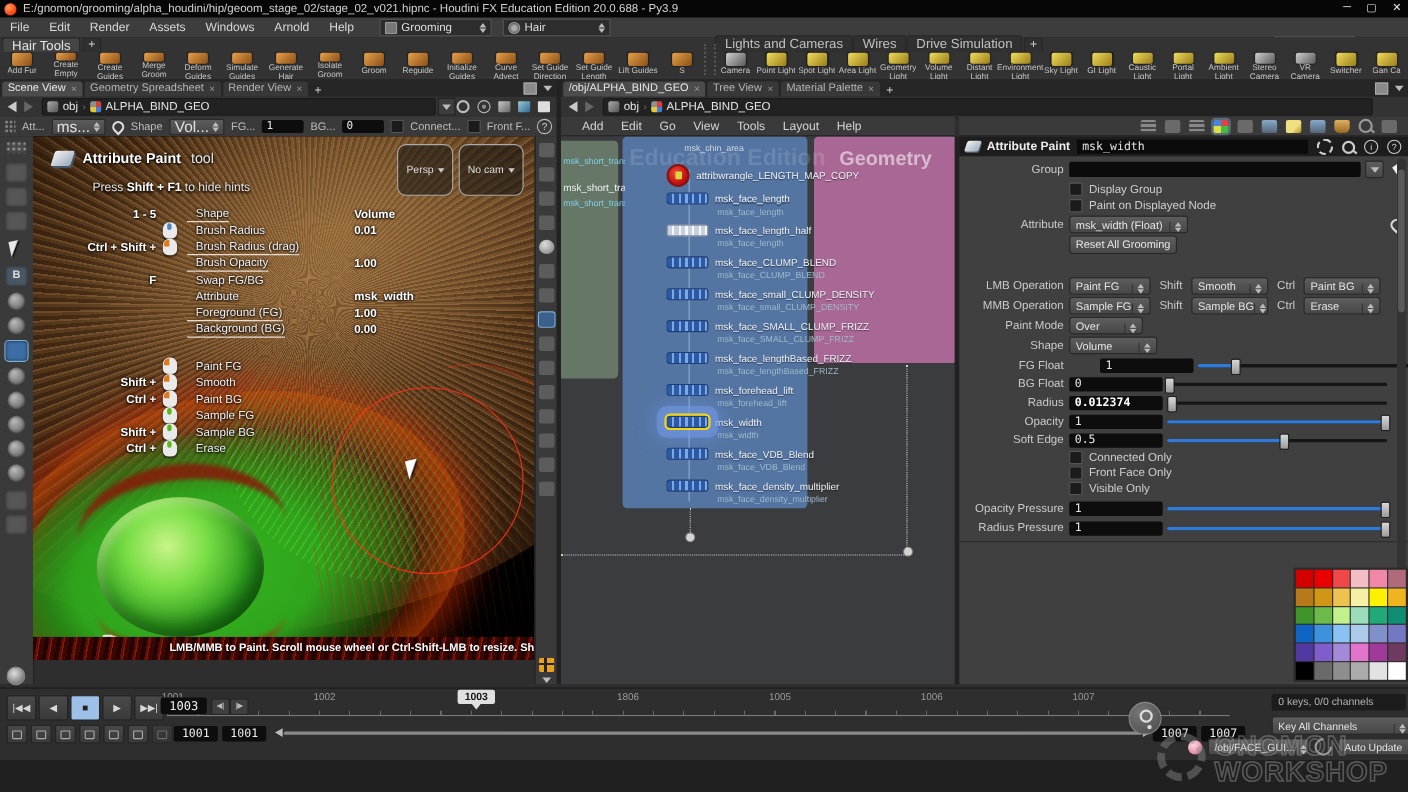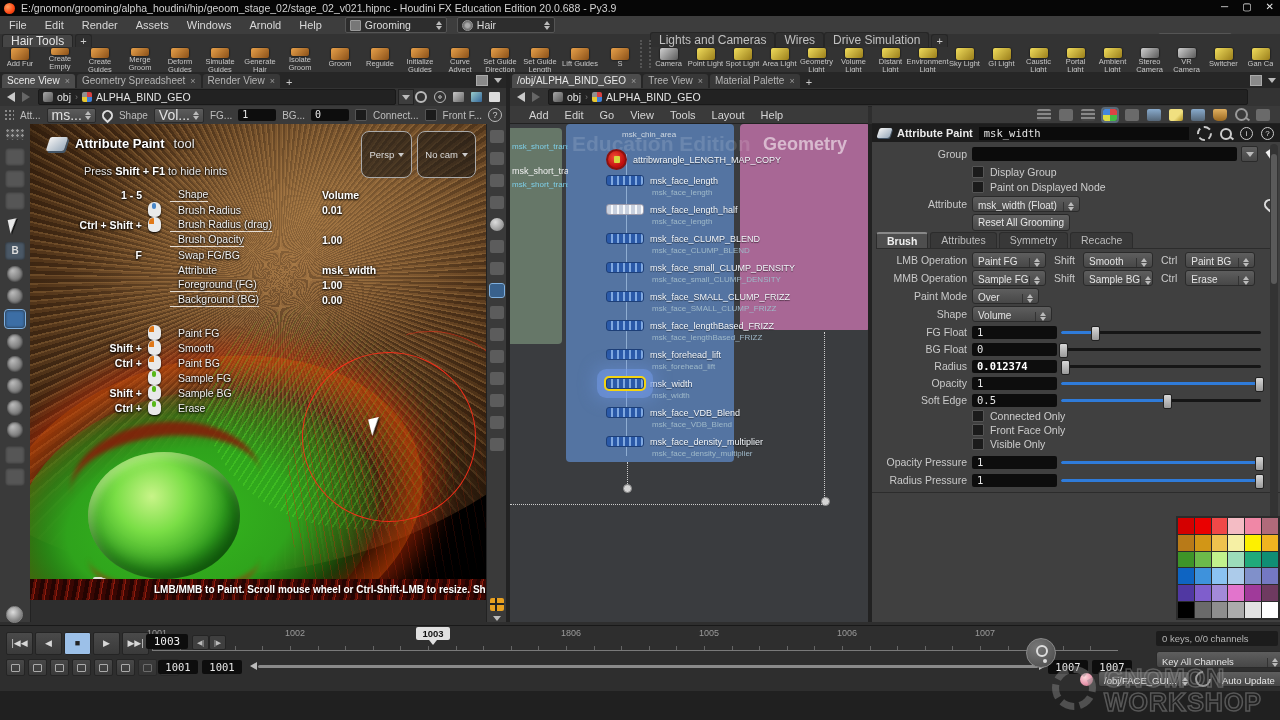--- a/index.html
+++ b/index.html
@@ -909,26 +909,20 @@
             <span class="spin">
               <i class="up"></i>
               <i class="dn"></i>
             </span>
           </span>
         <span class="pin2" style="margin-left:180px;"></span>
       </span>
     </div>
     <div id="reset-btn" style="top:90px;">Reset All Grooming</div>
 
-    <div id="ptabs" style="top:108px;">
-      <span class="ptabitem">Brush</span>
-        <span class="ptabitem">Attributes</span>
-        <span class="ptabitem">Symmetry</span>
-        <span class="ptabitem">Recache</span>
-    </div>
 
     <div class="prow" style="top:128px;">
       <span class="plabel">LMB Operation</span>
       <span class="pctl">
         <span class="psel" style="width:62px;">
             <span>Paint FG</span>
             <span class="spin" style="margin-left:auto;">
               <i class="up"></i>
               <i class="dn"></i>
             </span>
@@ -997,21 +991,21 @@
           <span class="psel" style="width:68px;">
             <span>Volume</span>
             <span class="spin" style="margin-left:auto;">
               <i class="up"></i>
               <i class="dn"></i>
             </span>
           </span>
         </span>
     </div>
 
-    <div class="prow" style="top:200px;">
+    <div class="prow" style="top:200px;gap:28px;">
       <span class="plabel">FG Float</span>
       <span class="pctl">
           <span class="pfield">1</span>
       <span class="pslider" style="--p: 17;">
             <span class="ptrack"></span>
             <span class="pfill"></span>
             <span class="phandle"></span>
           </span>
         </span>
     </div>

